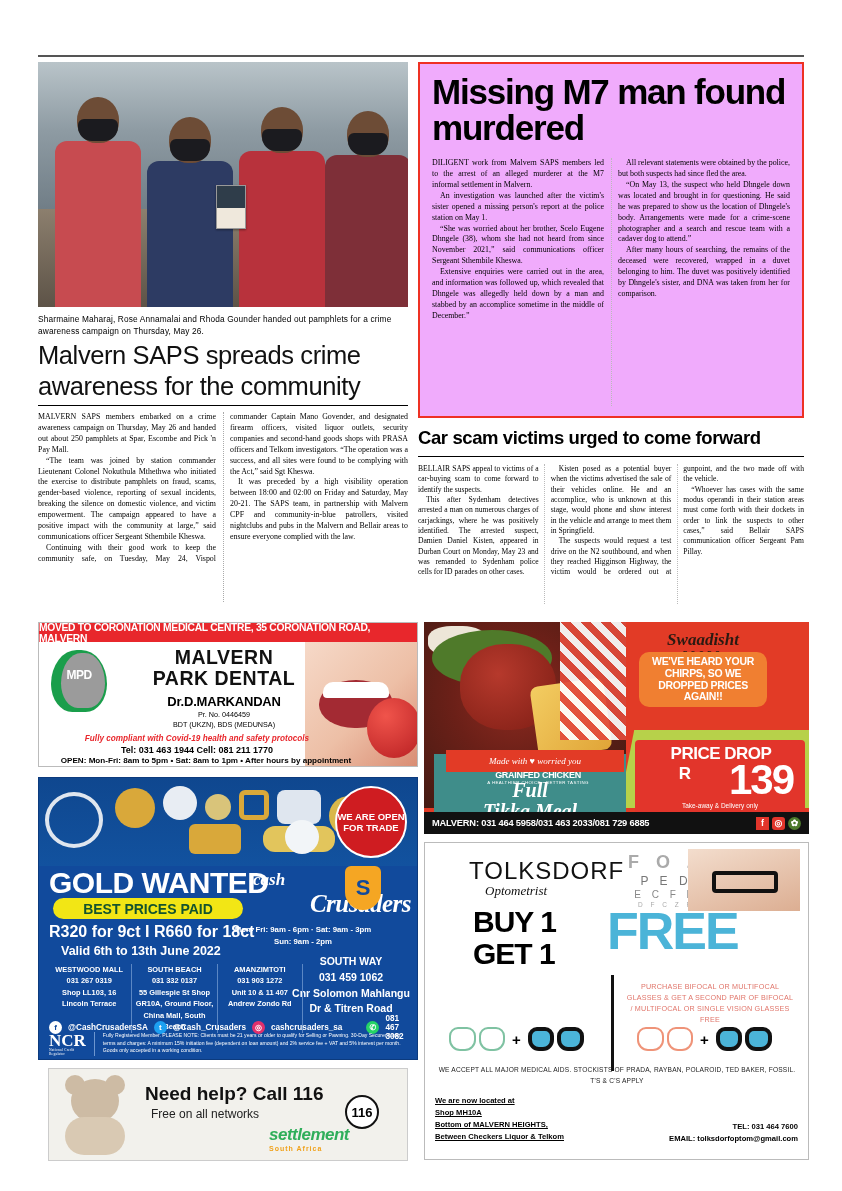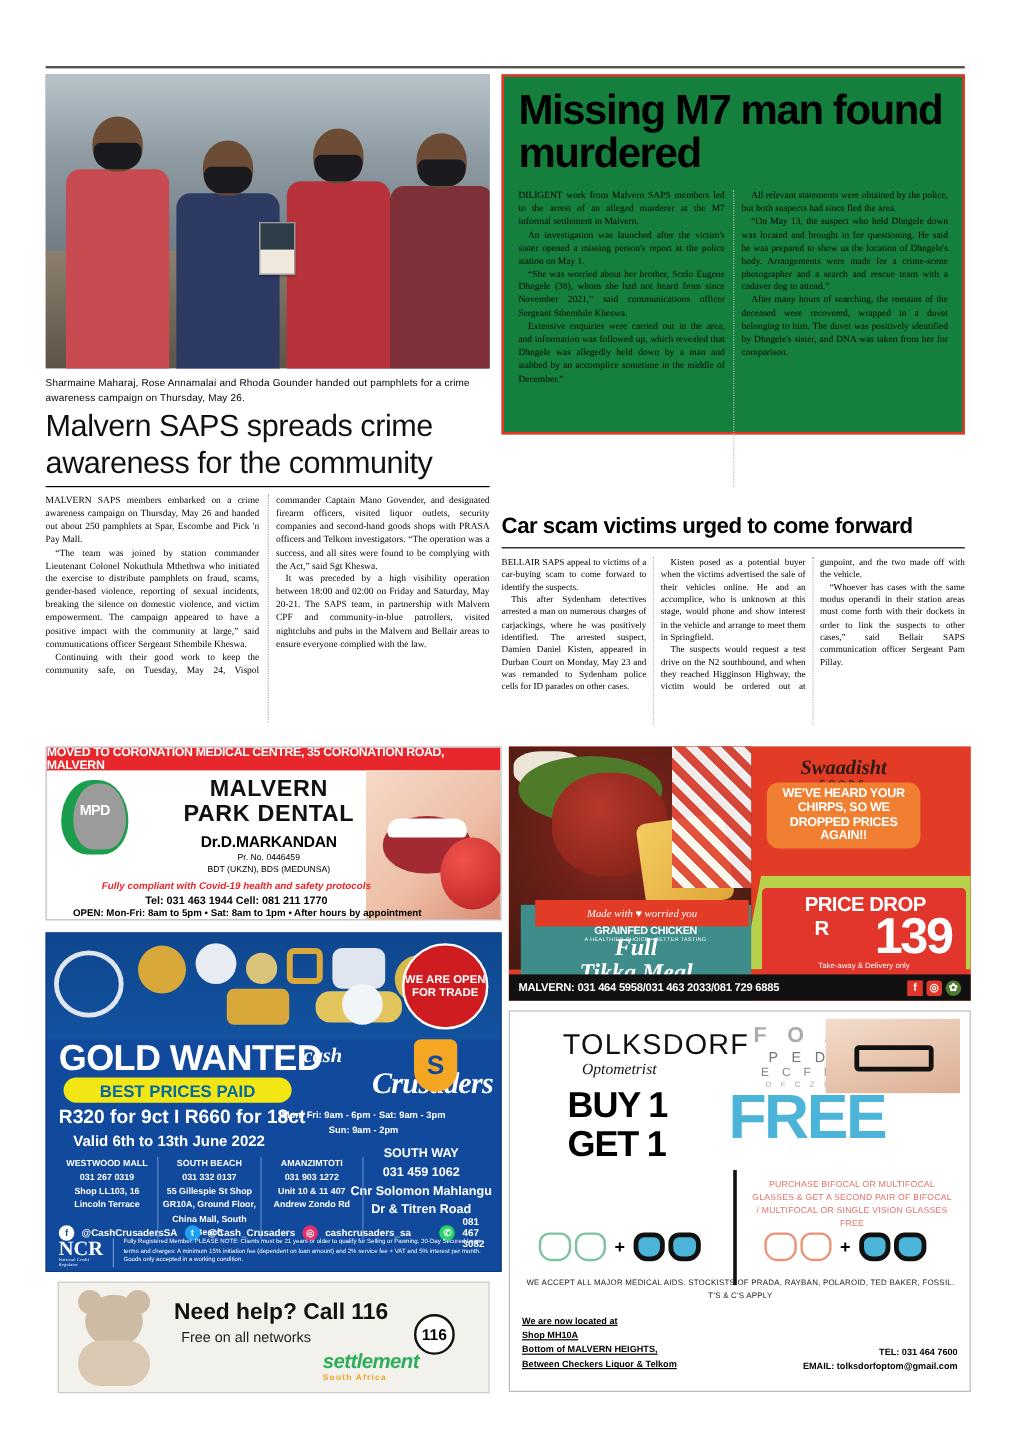--- a/index.html
+++ b/index.html
@@ -74,22 +74,22 @@
   .left-body {
     position: absolute; left: 38px; top: 412px; width: 370px; height: 190px;
     column-count: 2; column-gap: 14px; column-rule: 0.5px dotted #aaa;
     font-size: 7.9px; line-height: 1.38; text-align: justify; hyphens: auto;
   }
   .left-body p { text-indent: 8px; }
   .left-body p.first { text-indent: 0; }
 
   
   .redbox {
-    position: absolute; left: 418px; top: 62px; width: 386px; height: 300px;
-    border: 2px solid #ee3124; background:#15803d; padding: 10px 12px 8px 12px;
+    position: absolute; left: 418px; top: 62px; width: 386px; height: 356px;
+    border: 2px solid #ee3124; background:#f0abfc; padding: 10px 12px 8px 12px;
   }
   .redbox h1 {
     font-family: "Liberation Sans", sans-serif; font-weight: 700;
     font-size: 35px; line-height: 1.03; letter-spacing: -1.2px; color:#000;
     margin-bottom: 12px;
   }
   .redbox-body {
     column-count: 2; column-gap: 14px; column-rule: 0.5px dotted #bbb;
     font-size: 7.9px; line-height: 1.38; text-align: justify; hyphens: auto;
     height: 248px;
@@ -157,21 +157,21 @@
     background:linear-gradient(180deg,#0f478f 0%, #12529f 100%); overflow:hidden; }
   .jw { position:absolute; border-radius:50%; }
   .gold-open { position:absolute; right:12px; top:8px; width:72px; height:72px; border-radius:50%;
     background:#cf1c21; border:2px solid #fff; color:#fff; display:flex; flex-direction:column;
     align-items:center; justify-content:center; text-align:center;
     font-family:"Liberation Sans",sans-serif; font-weight:700; font-size:9.5px; line-height:1.18; }
   .gold-title { position:absolute; left:10px; top:88px;
     font-family:"Liberation Sans",sans-serif; font-weight:700; font-size:30px;
     color:#fff; letter-spacing:-0.5px; }
   .gold-best { position:absolute; left:14px; top:120px; width:190px; height:21px;
-    background:#f2e615; border-radius:11px; color:#0369a1; display:flex; align-items:center;
+    background:#f2e615; border-radius:11px; color:#14532d; display:flex; align-items:center;
     justify-content:center; font-family:"Liberation Sans",sans-serif; font-weight:700; font-size:14px; }
   .gold-price { position:absolute; left:10px; top:145px; color:#fff;
     font-family:"Liberation Sans",sans-serif; font-weight:700; font-size:16px; }
   .gold-valid { position:absolute; left:22px; top:166px; color:#fff;
     font-family:"Liberation Sans",sans-serif; font-weight:700; font-size:12.5px; }
   .cc-logo { position:absolute; right:6px; top:92px; width:186px; text-align:right; color:#fff; }
   .cc-cash { font-family:"Liberation Serif",serif; font-style:italic; font-weight:700; font-size:17px;
     display:block; margin-right:56px; text-align:left; padding-left:28px; }
   .cc-crus { font-family:"Liberation Serif",serif; font-style:italic; font-weight:700; font-size:25px;
     display:block; letter-spacing:-0.5px; }

